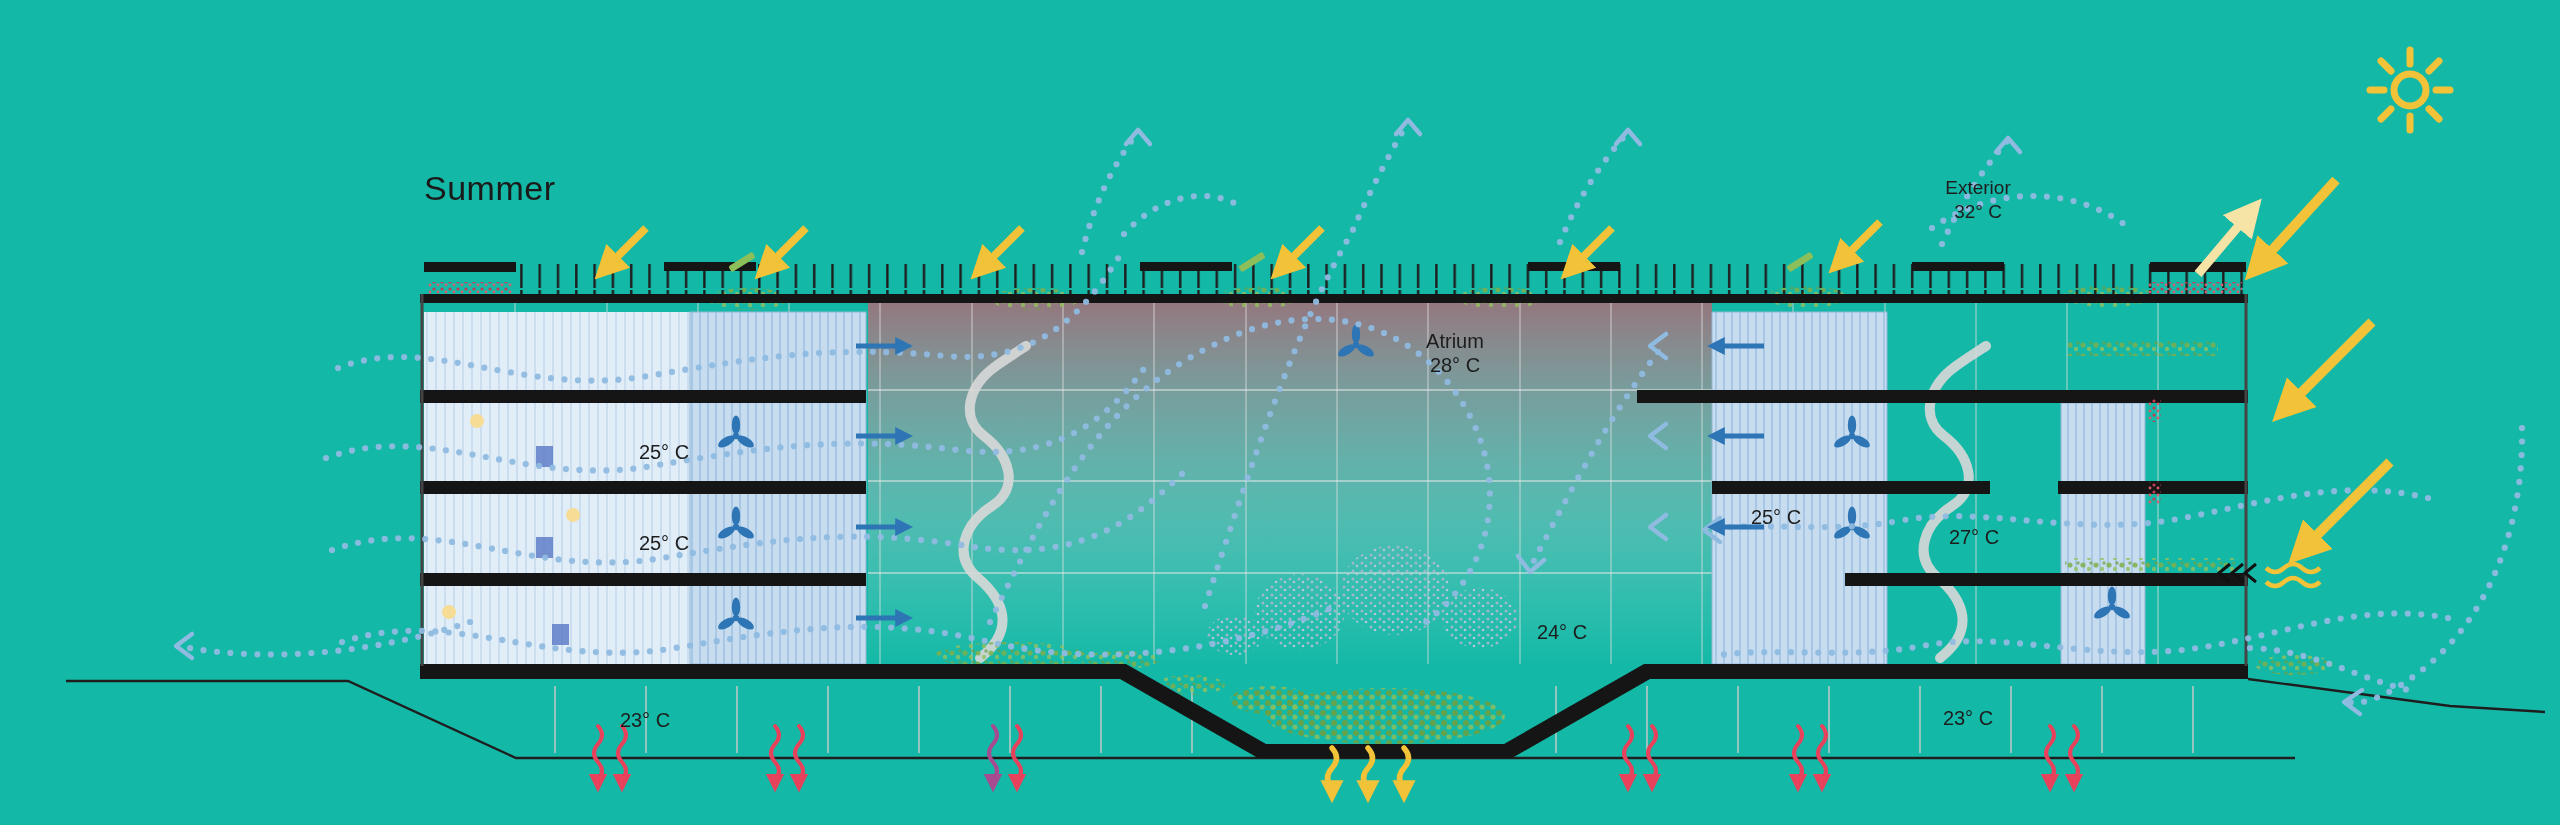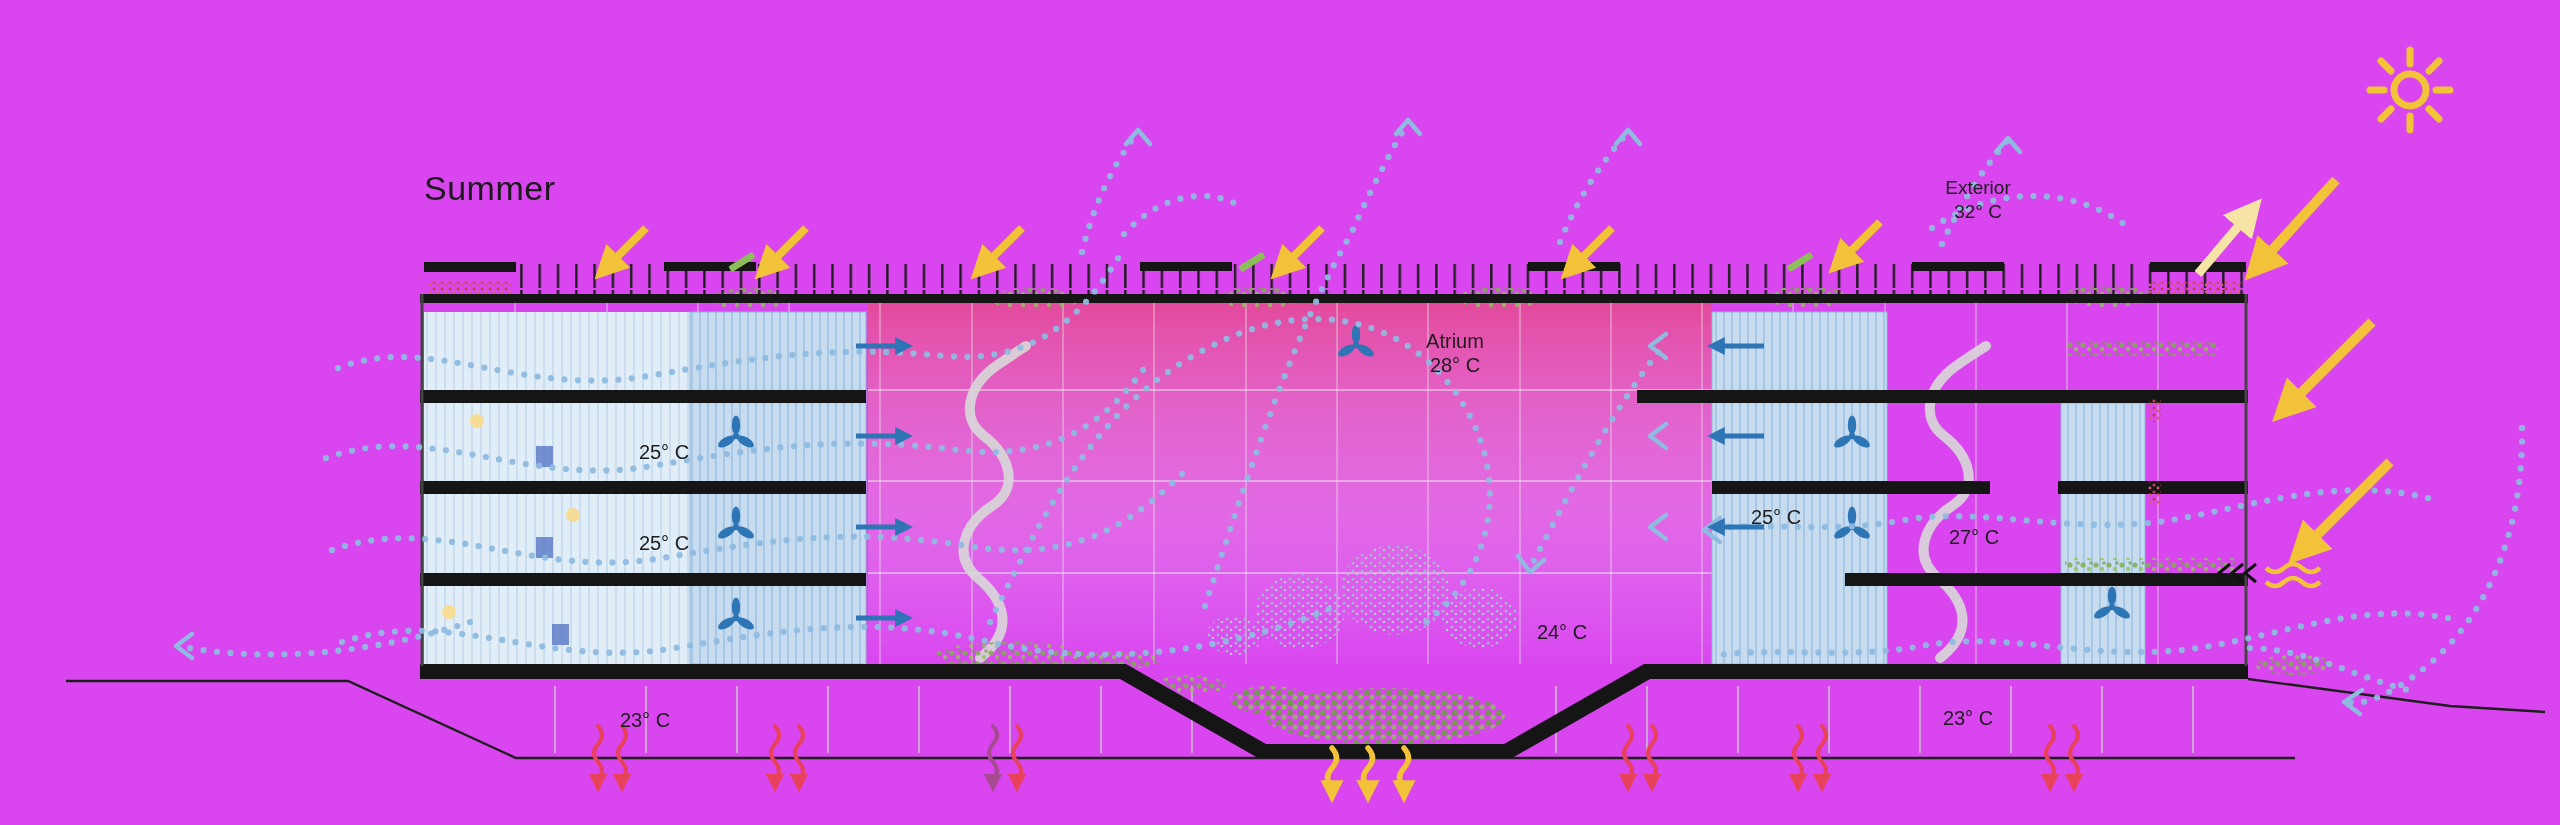--- a/index.html
+++ b/index.html
@@ -1,17 +1,17 @@
 <!DOCTYPE html>
 <html><head>
 <meta charset="utf-8">
 <style>
   html,body{margin:0;padding:0;background:#ffffff;}
   body{width:2560px;height:825px;overflow:hidden;font-family:"Liberation Sans",sans-serif;}
-  #stage{position:relative;width:2560px;height:825px;background:#d946ef;}
+  #stage{position:relative;width:2560px;height:825px;background:#14b8a6;}
   svg{position:absolute;left:0;top:0;}
   text{font-family:"Liberation Sans",sans-serif;fill:#1d1d1d;}
   .title{font-size:34px;letter-spacing:.5px;fill:#1a1a1a;}
   .lbl{font-size:20px;}
   .lbls{font-size:19px;}
   .flow{stroke:#8FBBE0;stroke-width:6.2;fill:none;stroke-linecap:round;stroke-dasharray:0 13.5;opacity:.95;}
   .chev{stroke:#8FBBE0;stroke-width:4.5;fill:none;stroke-linecap:round;stroke-linejoin:round;}
   .solid-b{stroke:#2E75B6;stroke-width:5;}
   .sunray{stroke:#F2C238;stroke-width:7;stroke-linecap:round;}
   .grid{stroke:#e2e2e2;stroke-width:1.2;opacity:.65;}

